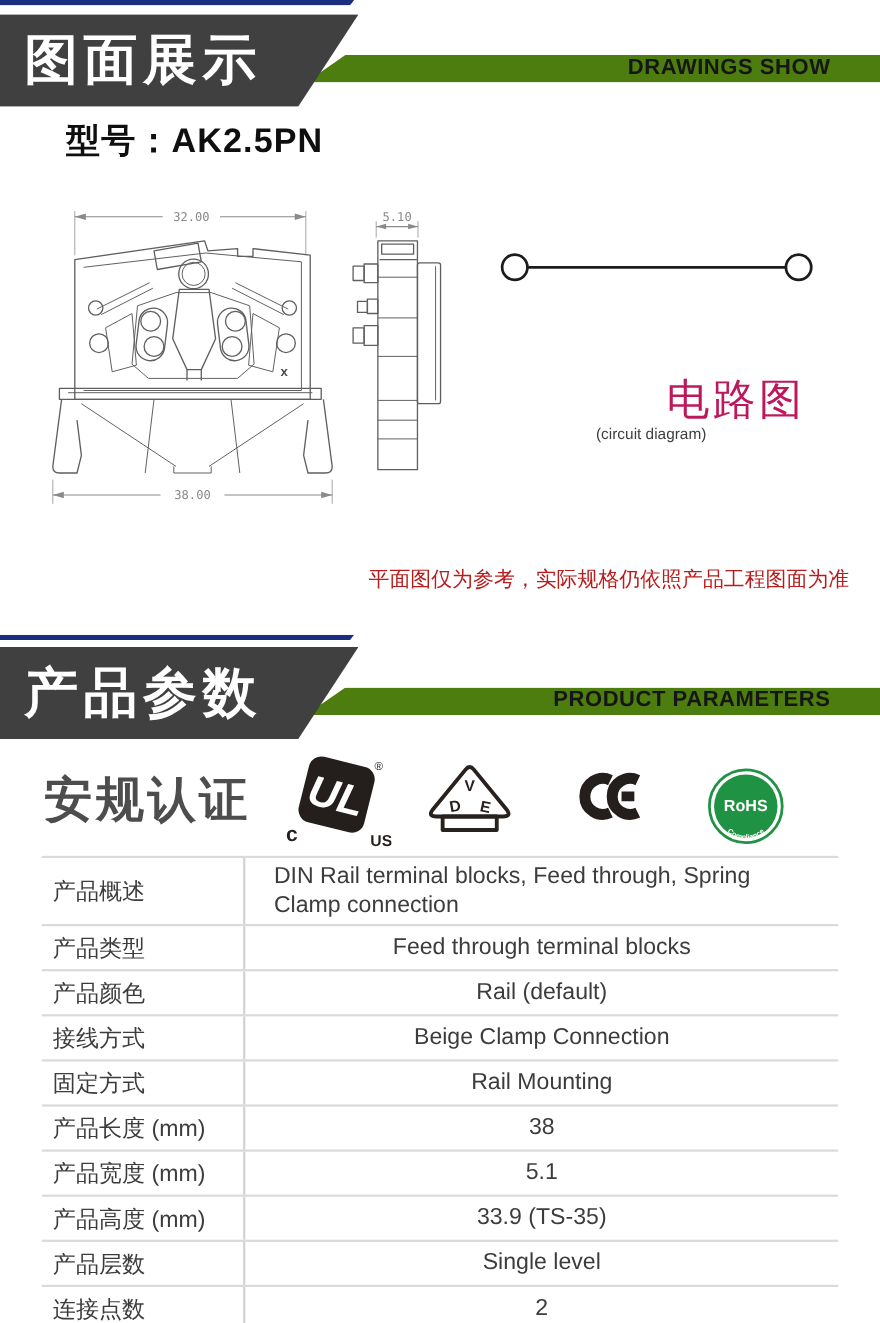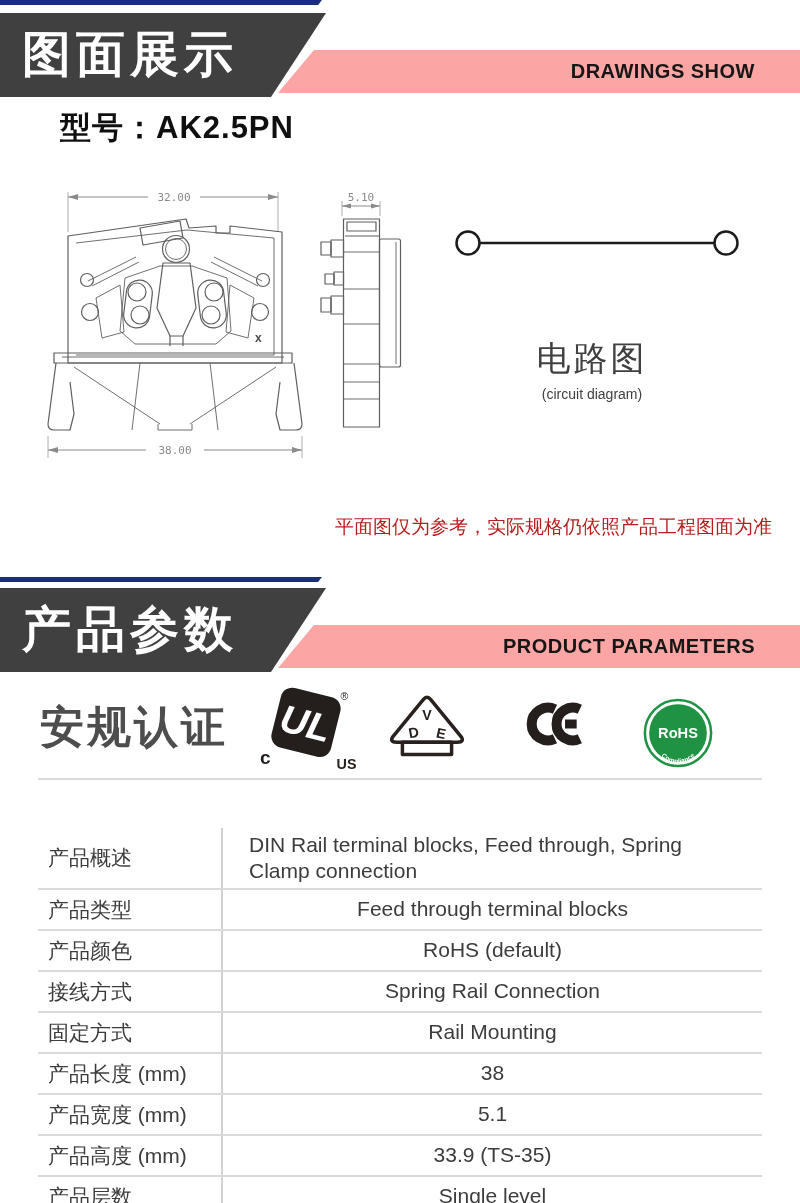--- a/index.html
+++ b/index.html
@@ -3,49 +3,49 @@
 <meta charset="utf-8">
 <style>
   html,body{margin:0;padding:0;background:#fff;}
   .page{position:relative;width:800px;height:1203px;background:#ffffff;overflow:hidden;
         font-family:"Liberation Sans","DejaVu Sans",sans-serif;}
 
   
   .banner{position:absolute;left:0;width:800px;height:97px;}
   .banner .navy{position:absolute;top:0;left:0;width:322px;height:5px;background:#1b2d80;
         clip-path:polygon(0 0,100% 0,calc(100% - 4px) 100%,0 100%);z-index:1;}
-  .banner .gray{position:absolute;top:50px;left:278px;width:522px;height:43px;background:#fca5a5;
+  .banner .gray{position:absolute;top:50px;left:278px;width:522px;height:25px;background:#4d7c0f;
         clip-path:polygon(36px 0,100% 0,100% 100%,0 100%);
-        display:flex;align-items:center;justify-content:flex-end;
+        display:flex;justify-content:flex-end;
         padding-right:45px;box-sizing:border-box;z-index:1;}
   .banner .blue{position:absolute;top:13px;left:0;width:326px;height:84px;background:#404040;
         clip-path:polygon(0 0,100% 0,calc(100% - 55px) 100%,0 100%);
         color:#ffffff;font-size:49px;font-weight:bold;letter-spacing:5px;
         display:flex;align-items:center;padding-left:22px;box-sizing:border-box;z-index:2;}
   .banner .en{font-size:20px;font-weight:bold;color:#161616;letter-spacing:.5px;}
 
   .model{position:absolute;left:60px;top:107px;font-size:31px;font-weight:bold;color:#0f0f0f;letter-spacing:1px;}
 
   .cad{position:absolute;}
   .cad *{vector-effect:non-scaling-stroke;}
 
-  .circuit-cn{position:absolute;left:452px;top:336px;width:280px;text-align:center;
-        font-size:34px;color:#404040;letter-spacing:3px;}
+  .circuit-cn{position:absolute;left:452px;top:336px;width:280px;text-align:right;
+        font-size:39px;color:#be185d;letter-spacing:3px;}
   .circuit-en{position:absolute;left:452px;top:386px;width:280px;text-align:center;
         font-size:14px;color:#3f3f3f;}
 
   .note{position:absolute;right:28px;top:514px;font-size:19px;color:#b91c1c;}
 
   .cert-heading{position:absolute;left:40px;top:698px;font-size:44px;font-weight:bold;
         color:#4d4d4d;letter-spacing:3px;}
 
   
   .spec{position:absolute;left:38px;top:778px;width:724px;border-top:2px solid #dadada;}
   .spec .row{display:flex;align-items:stretch;border-bottom:2px solid #dadada;height:39px;}
-  .spec .row.tall{height:60px;margin-top:48px;}
+  .spec .row.tall{height:60px;}
   .spec .cell-label{width:185px;padding-left:10px;border-right:2px solid #d2d2d2;
         display:flex;align-items:center;font-size:21px;color:#3c3c3c;box-sizing:border-box;}
   .spec .cell-value{flex:1;display:flex;align-items:center;justify-content:center;
         font-size:21px;color:#3c3c3c;line-height:1.25;padding:0 26px;}
 
   svg text{font-family:"Liberation Sans","DejaVu Sans",sans-serif;}
   .dimtext{font-family:"DejaVu Sans Mono",monospace;fill:#8a8a8a;font-size:11px;}
 </style>
 </head>
 <body>
@@ -218,25 +218,25 @@
     <div class="row tall">
       <div class="cell-label">产品概述</div>
       <div class="cell-value">DIN Rail terminal blocks, Feed through, Spring Clamp connection</div>
     </div>
     <div class="row">
       <div class="cell-label">产品类型</div>
       <div class="cell-value">Feed through terminal blocks</div>
     </div>
     <div class="row">
       <div class="cell-label">产品颜色</div>
-      <div class="cell-value">RoHS (default)</div>
+      <div class="cell-value">Rail (default)</div>
     </div>
     <div class="row">
       <div class="cell-label">接线方式</div>
-      <div class="cell-value">Spring Rail Connection</div>
+      <div class="cell-value">Beige Clamp Connection</div>
     </div>
     <div class="row">
       <div class="cell-label">固定方式</div>
       <div class="cell-value">Rail Mounting</div>
     </div>
     <div class="row">
       <div class="cell-label">产品长度 (mm)</div>
       <div class="cell-value">38</div>
     </div>
     <div class="row">

